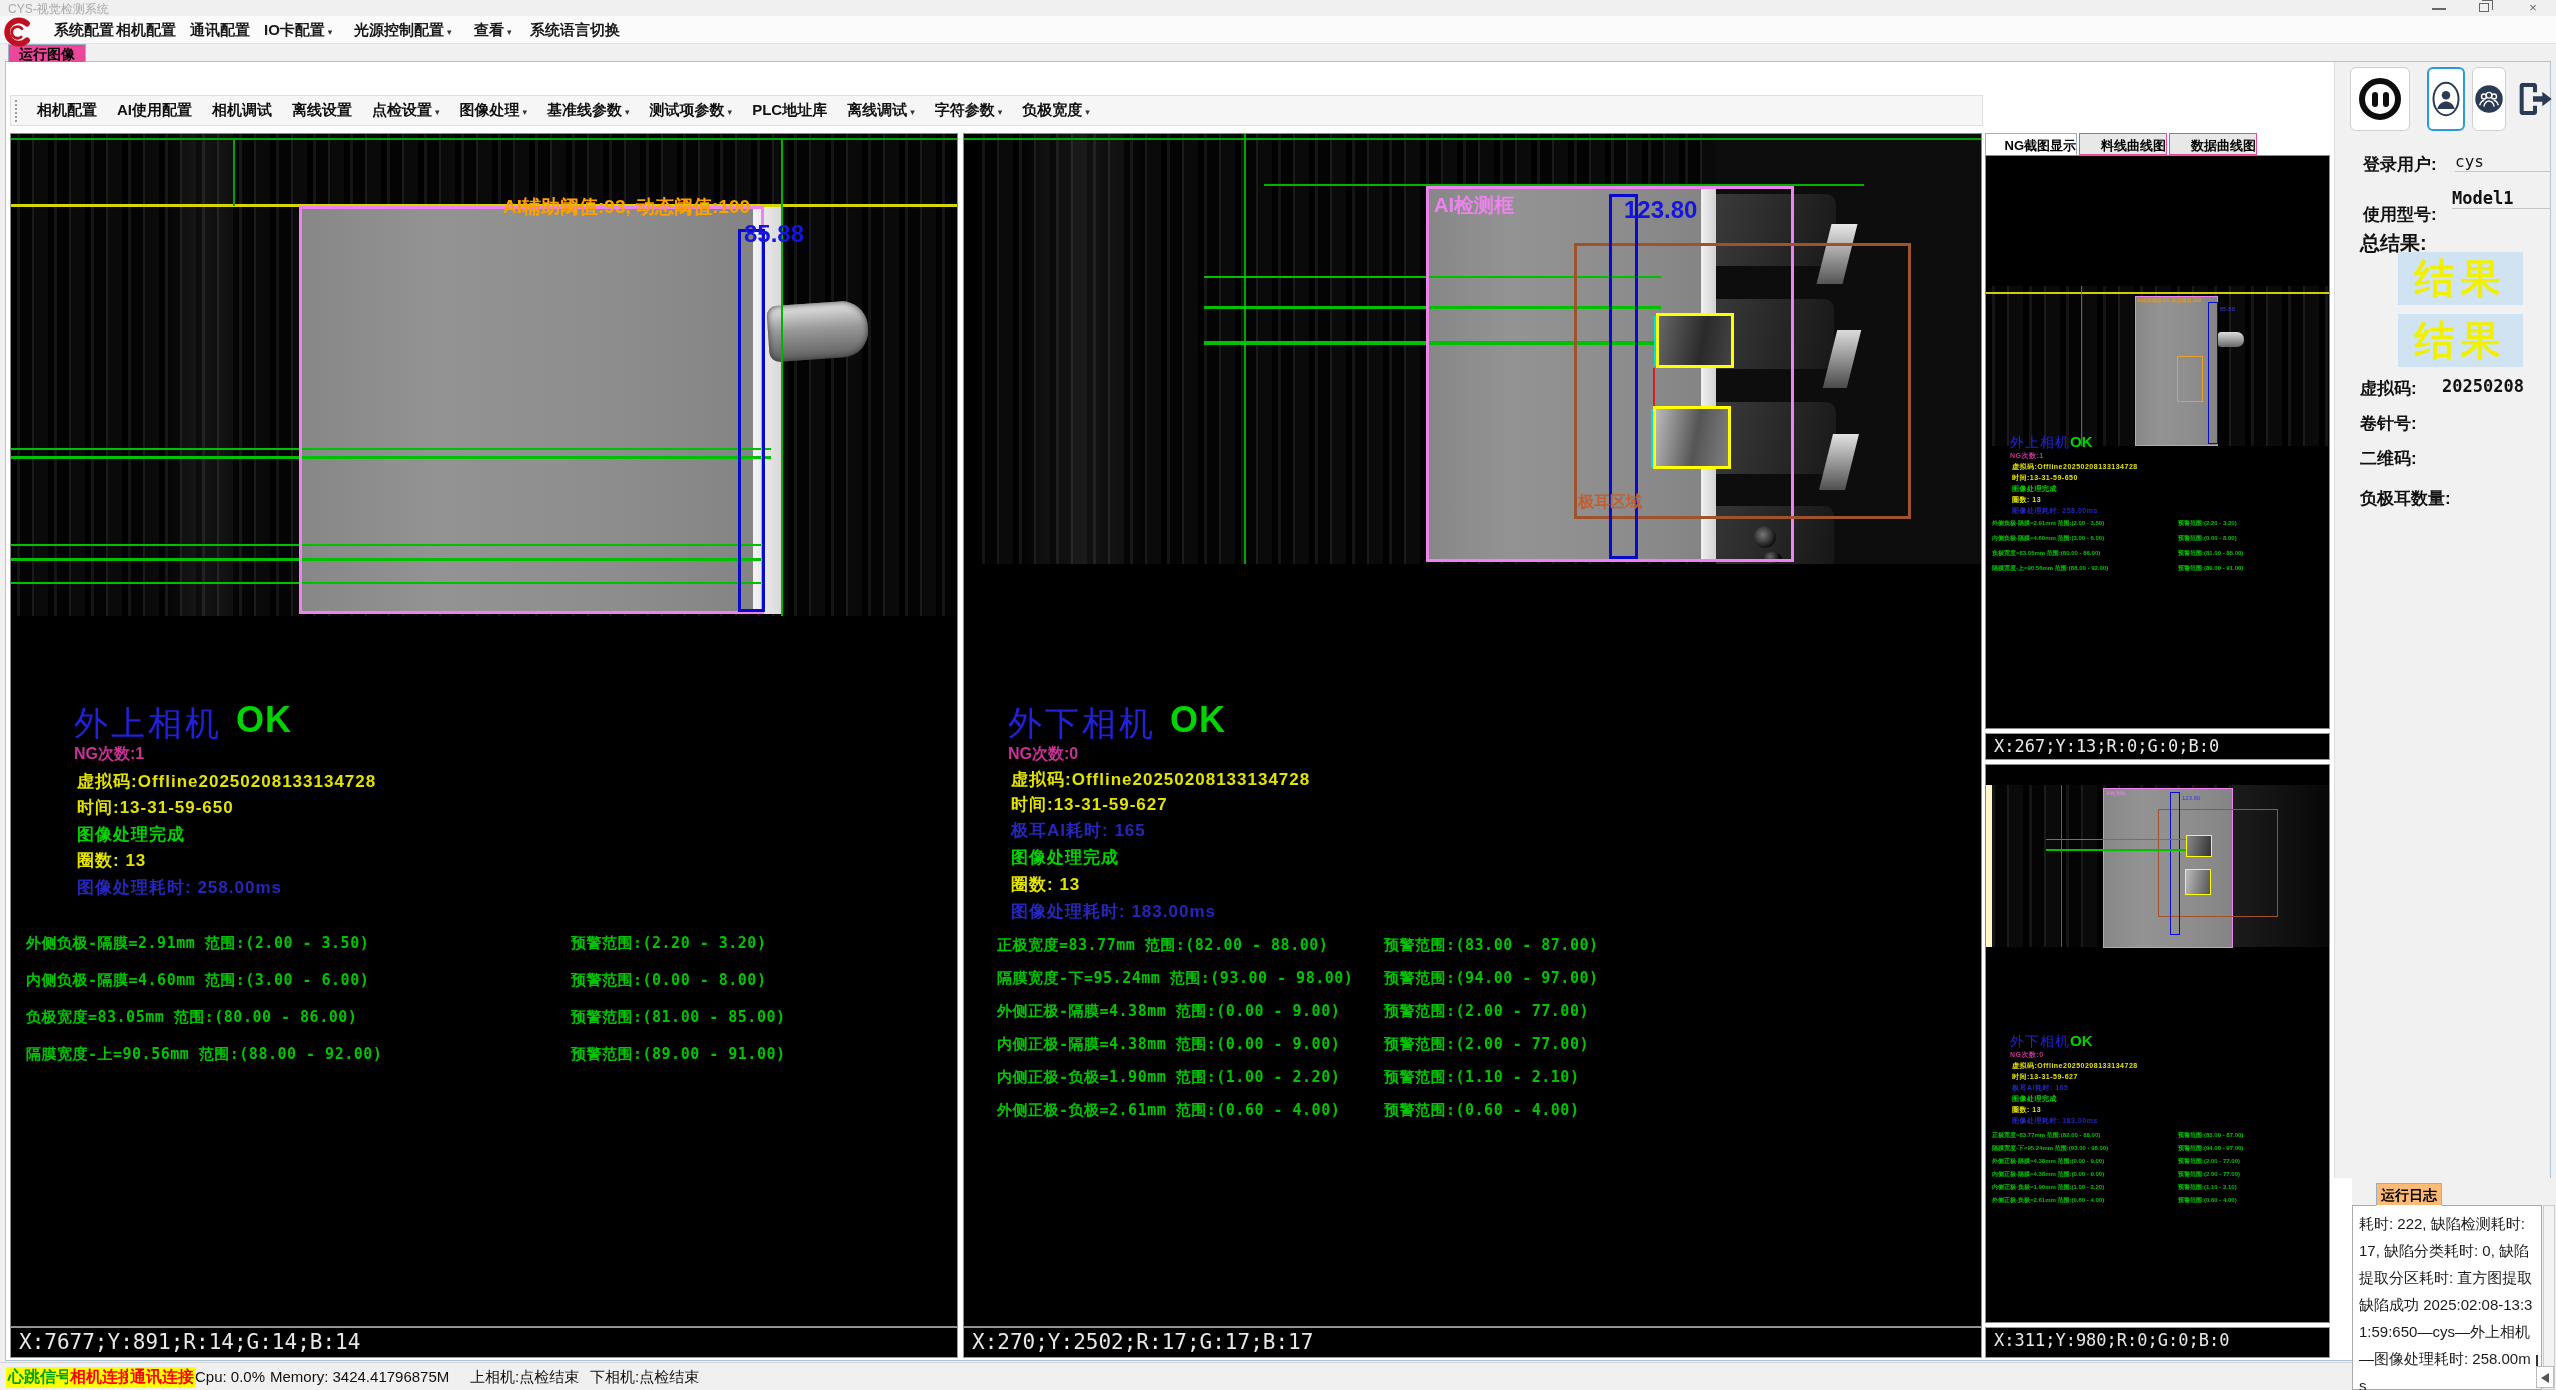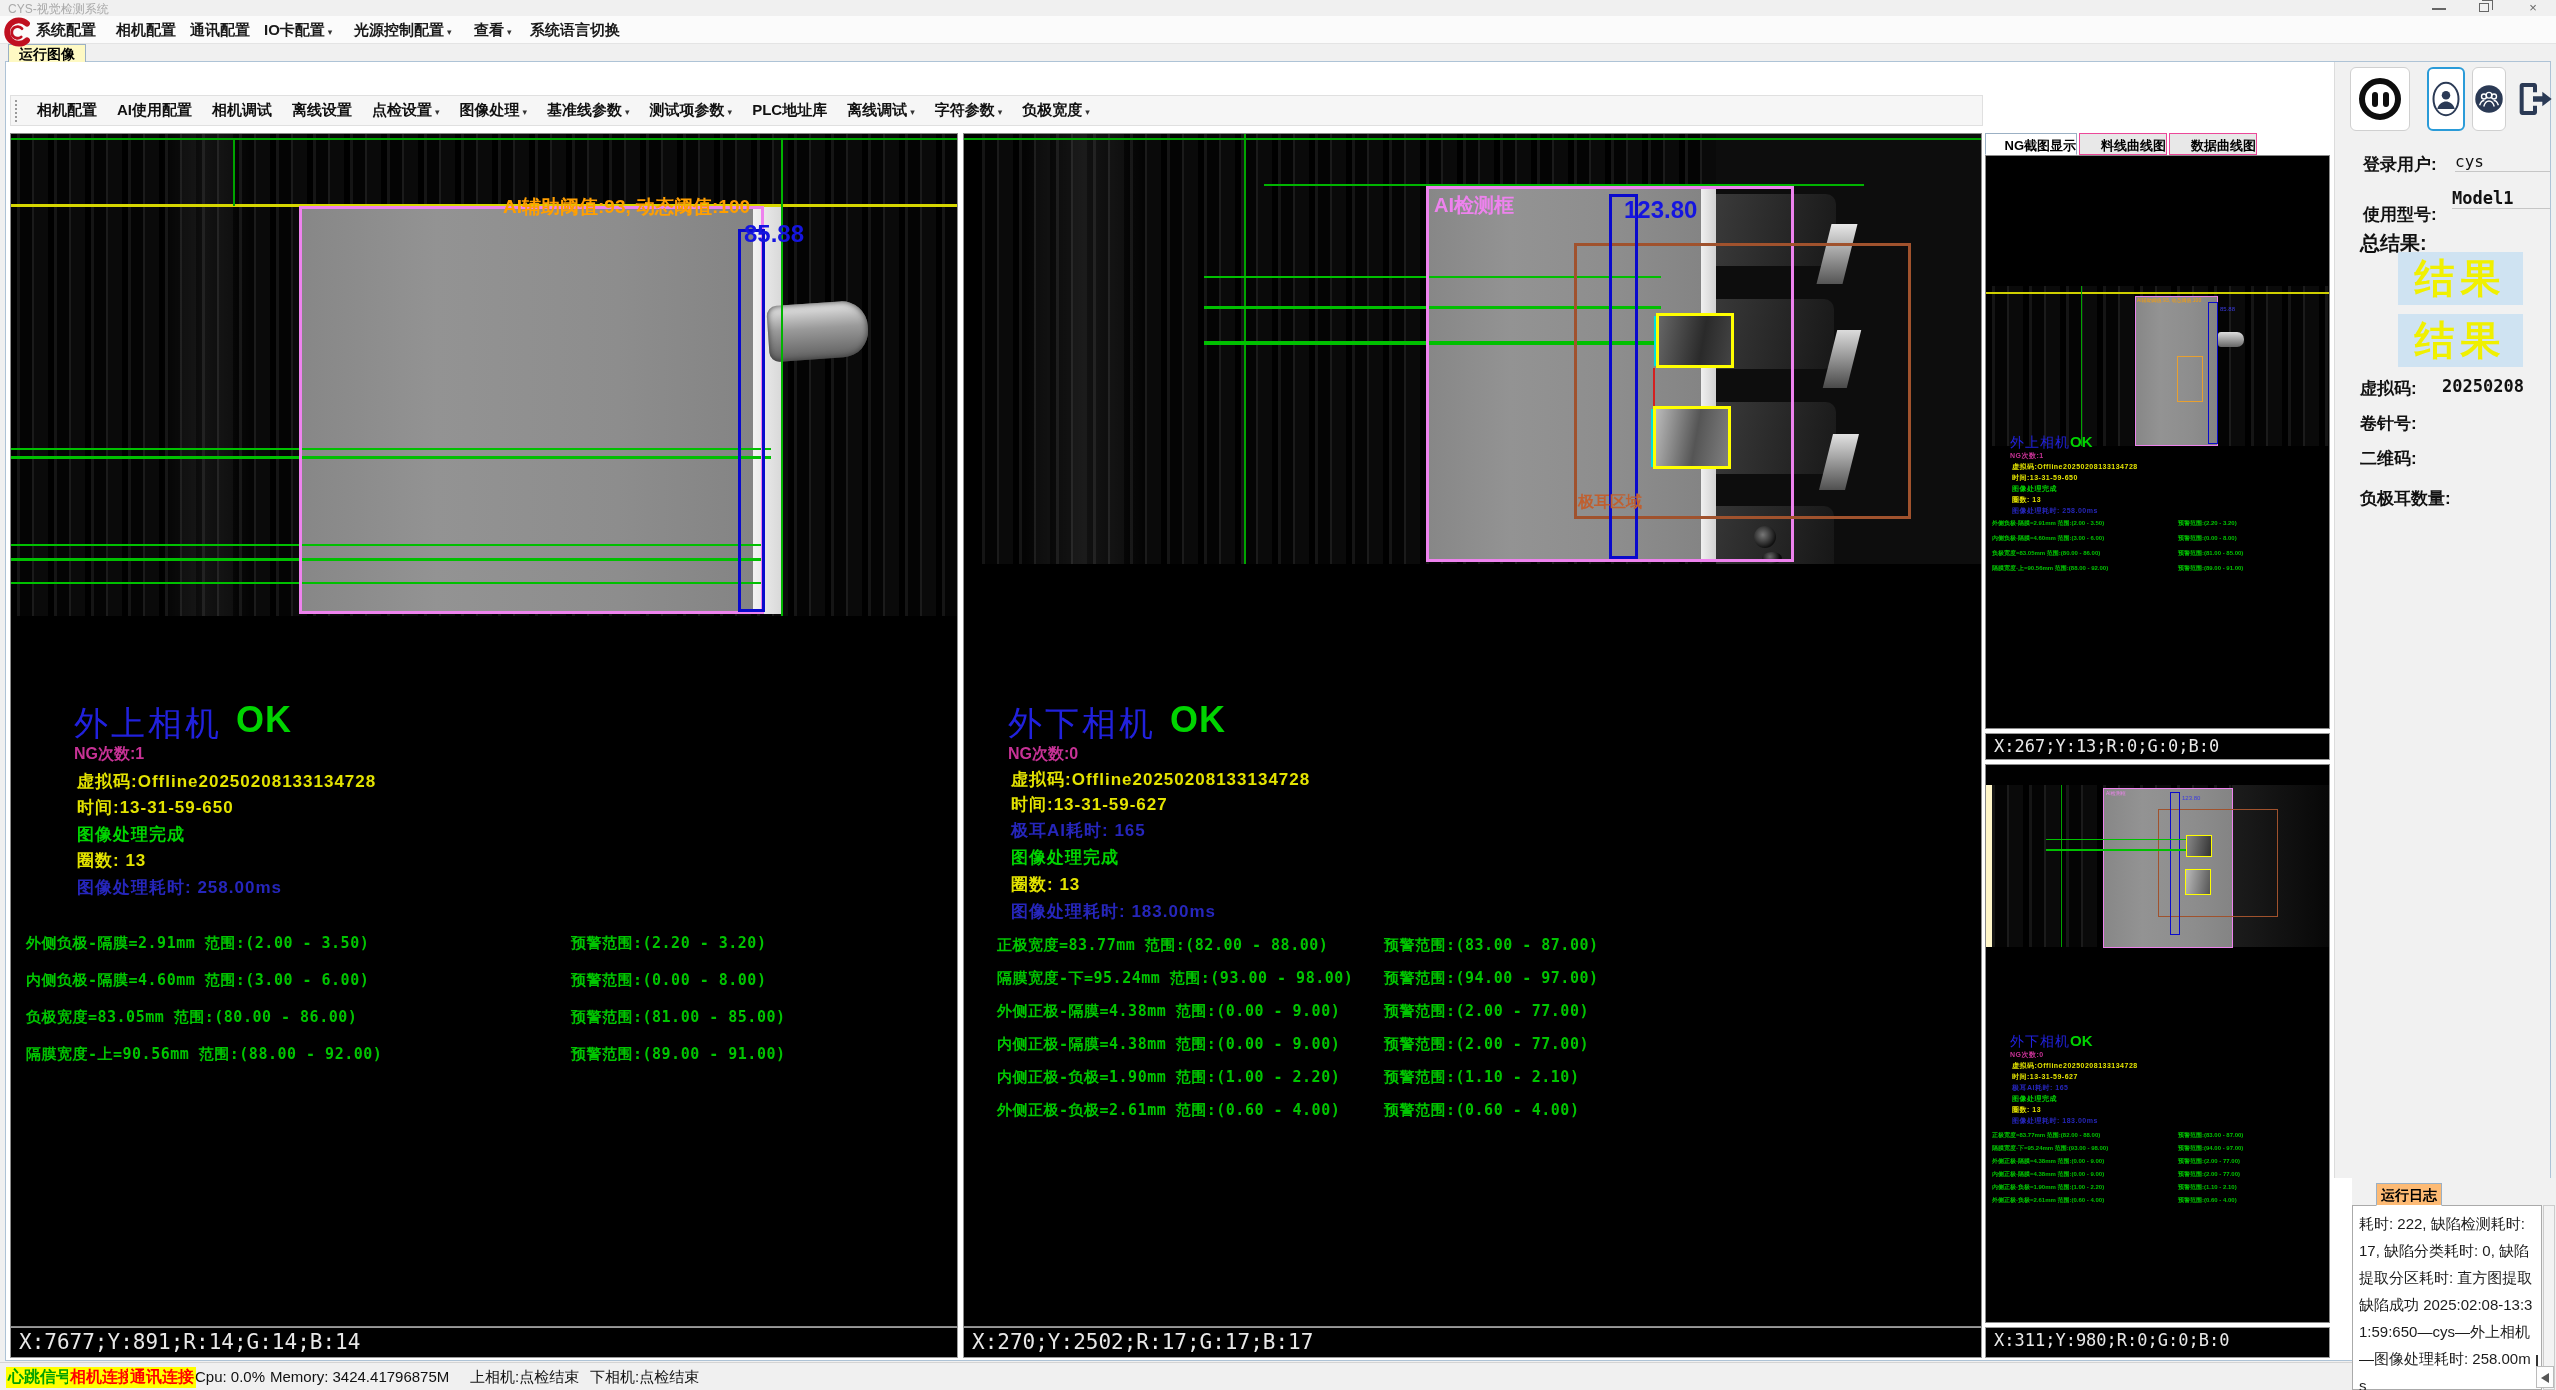--- a/index.html
+++ b/index.html
@@ -12,21 +12,21 @@
   .win-btn { top:0px; width:30px; height:16px; text-align:center; color:#666; font-size:13px; cursor:default; }
   #btn-min  { left:2424px; } #btn-restore { left:2470px; } #btn-close { left:2518px; }
   #btn-min::after { content:""; position:absolute; left:8px; top:8px; width:14px; height:1.5px; background:#666; }
   #restore-glyph { position:absolute; left:9px; top:3px; width:10px; height:9px; border:1.4px solid #666; background:#f0f0f0; }
   #restore-glyph::before { content:""; position:absolute; left:2px; top:-4px; width:10px; height:9px; border:1.4px solid #666; border-bottom:none; border-left:none; }
   #menubar { left:0; top:16px; width:2556px; height:28px; background:#fbfbfb; border-bottom:1px solid #e4e4e4; }
   #app-logo { left:2px; top:17px; width:30px; height:30px; z-index:5; }
   .menu-item { top:20px; height:22px; font-size:15px; font-weight:600; color:#1a1a1a; padding:1px 6px; cursor:default; }
   .arrow { font-size:9px; color:#333; margin-left:3px; }
   #tabrow { left:0; top:44px; width:2556px; height:17px; background:#f0f0f0; }
-  #run-tab { left:8px; top:44px; width:78px; height:18px; background:#fef9c3; border:1px solid #9bb0c4; border-bottom:none;
+  #run-tab { left:8px; top:44px; width:78px; height:18px; background:#ec4899; border:1px solid #9bb0c4; border-bottom:none;
     font-size:14px; font-weight:600; text-align:center; padding-top:1px; z-index:3; }
   #content { left:5px; top:61px; width:2546px; height:1300px; background:#fff; border:1px solid #aec3d6; }
   
   #toolbar { left:10px; top:95px; width:1973px; height:31px; background:#f6f6f6; border:1px solid #e0e0e0; display:flex; align-items:center; }
   #toolbar-grip { width:4px; height:22px; margin:0 8px 0 4px; border-left:2px dotted #9a9a9a; }
   .tool-item { font-size:15px; font-weight:600; color:#111; padding:0 10px; white-space:nowrap; cursor:default; }
   
   .img-panel { background:#000; border:1px solid #8a8a8a; overflow:hidden; }
   #left-panel { left:10px; top:133px; width:948px; height:1194px; }
   #middle-panel { left:963px; top:133px; width:1019px; height:1194px; }
@@ -99,21 +99,21 @@
 <div id="btn-restore" class="abs win-btn">
     <span id="restore-glyph"></span>
   </div>
 <div id="btn-close" class="abs win-btn">×</div>
 
 <div id="menubar" class="abs"></div>
 <svg id="app-logo" class="abs" viewBox="0 0 36 36">
   <path d="M30 8 A14 14 0 1 0 30 28" fill="none" stroke="#c01020" stroke-width="7" stroke-linecap="round"></path>
   <path d="M24 14 A7 7 0 1 0 23 24" fill="none" stroke="#c01020" stroke-width="3.4" stroke-linecap="round"></path>
 </svg>
-<div class="abs menu-item" style="left:30px"><span>系统配置</span></div>
+<div class="abs menu-item" style="left:48px"><span>系统配置</span></div>
 <div class="abs menu-item" style="left:110px"><span>相机配置</span></div>
 <div class="abs menu-item" style="left:184px"><span>通讯配置</span></div>
 <div class="abs menu-item" style="left:258px"><span>IO卡配置</span><span class="arrow">▾</span></div>
 <div class="abs menu-item" style="left:348px"><span>光源控制配置</span><span class="arrow">▾</span></div>
 <div class="abs menu-item" style="left:468px"><span>查看</span><span class="arrow">▾</span></div>
 <div class="abs menu-item" style="left:524px"><span>系统语言切换</span></div>
 
 <div id="tabrow" class="abs"></div>
 <div id="run-tab" class="abs">运行图像</div>
 <div id="content" class="abs"></div>

